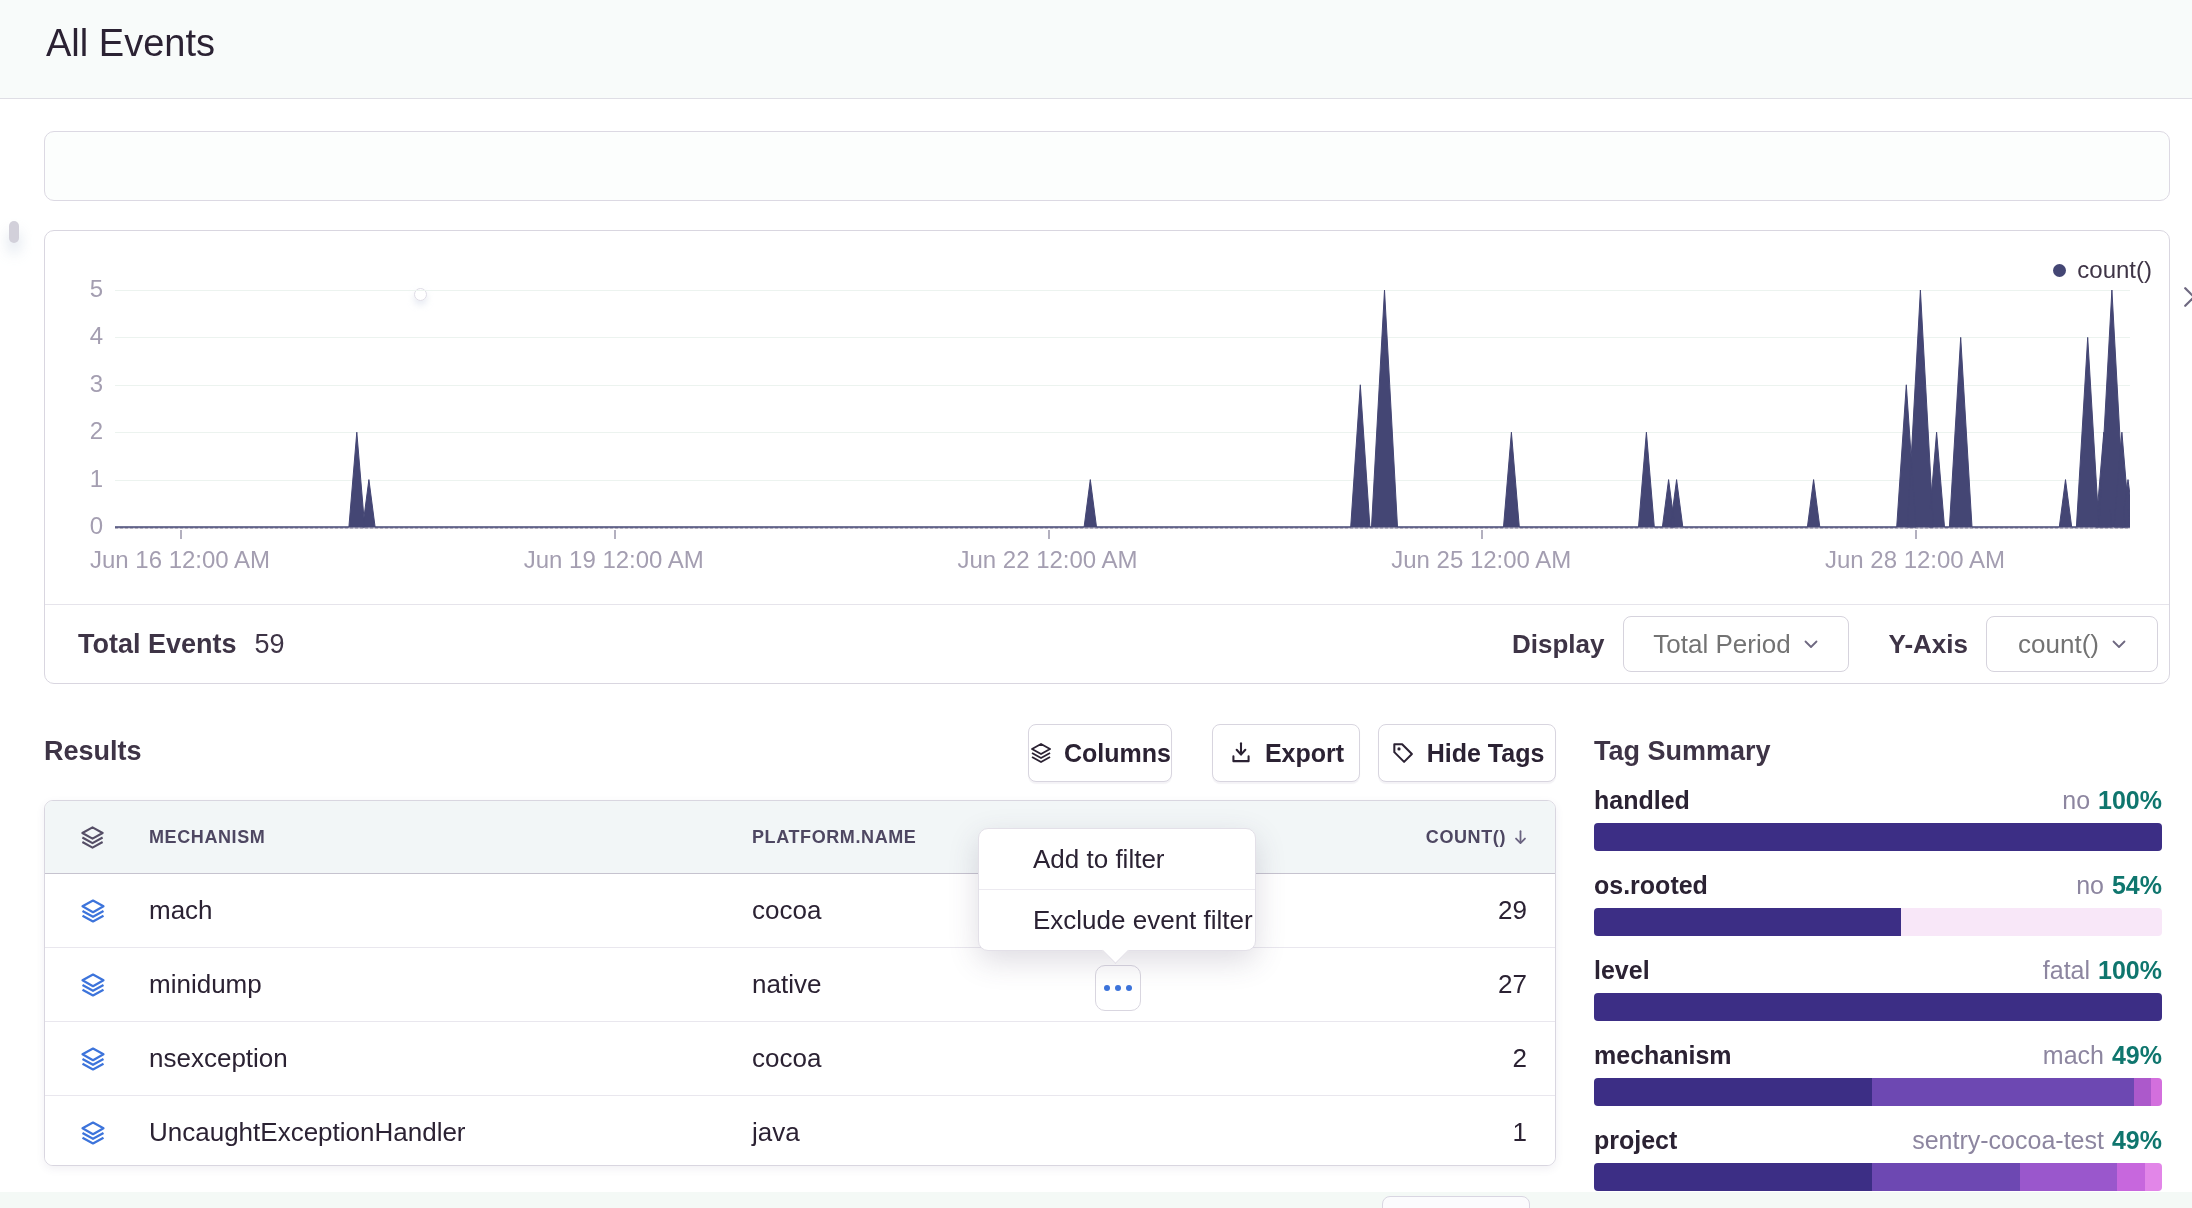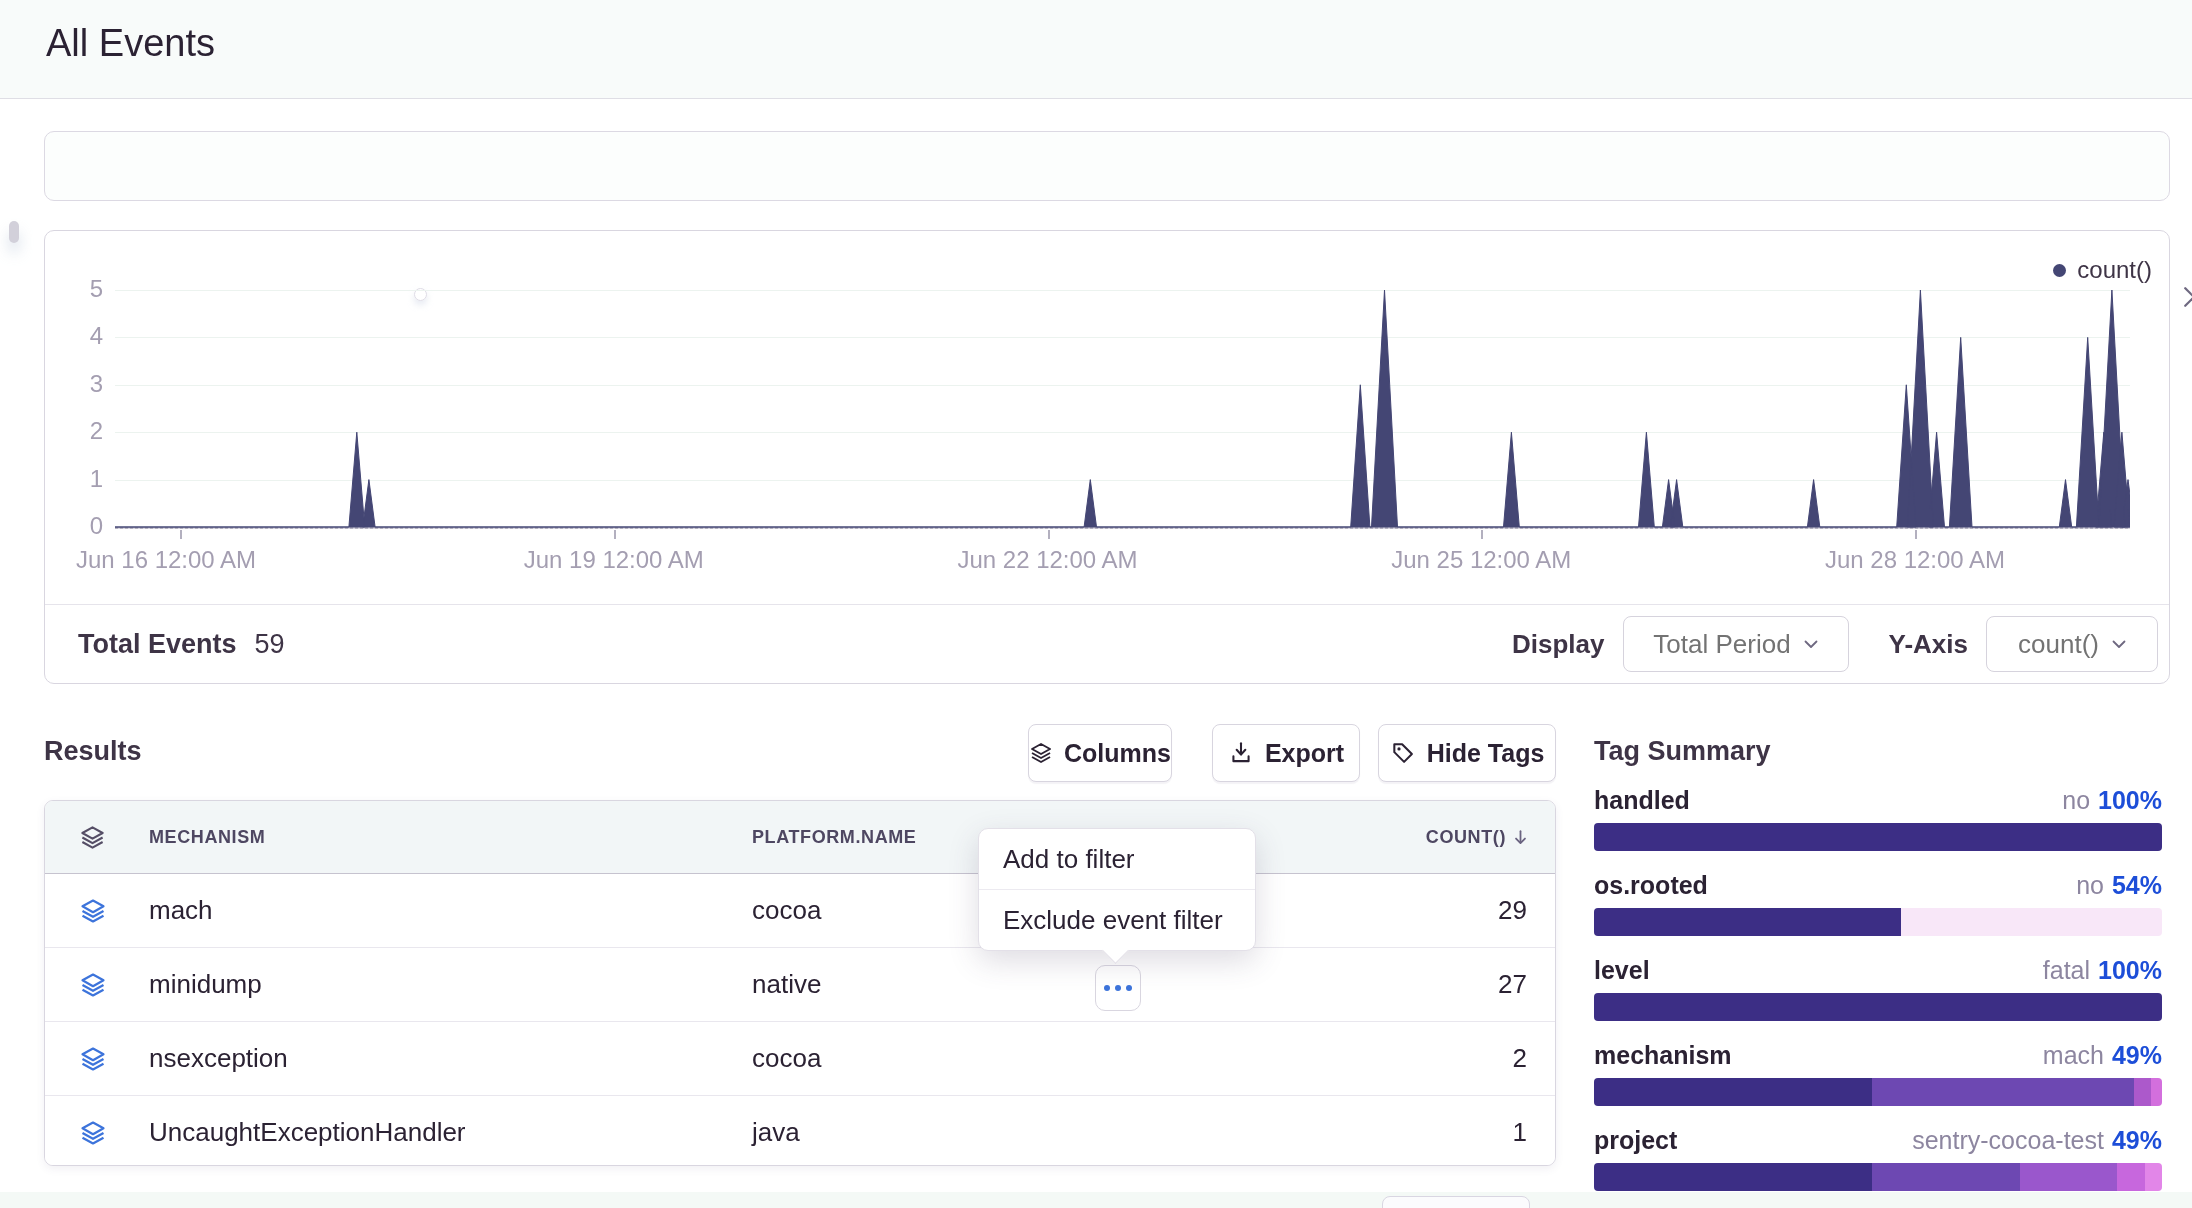--- a/index.html
+++ b/index.html
@@ -77,34 +77,34 @@
   .th-text{font-size:18px;font-weight:bold;letter-spacing:.6px;color:#4E4762;}
   .th-count{display:flex;align-items:center;justify-content:flex-end;gap:6px;flex:1;padding-right:26px;}
 
   
   .dots-btn{position:absolute;left:1095px;top:965px;width:44px;height:44px;border:1.5px solid #D9D6E0;
             border-radius:10px;background:#fff;display:flex;align-items:center;justify-content:center;gap:5px;
             cursor:pointer;z-index:6;}
   .dot{width:6px;height:6px;border-radius:50%;background:#3D74DB;}
   .ctx-menu{position:absolute;left:978px;top:828px;width:276px;background:#fff;border:1px solid #E3E0E8;
             border-radius:10px;z-index:10;box-shadow:0 10px 30px rgba(70,60,95,.18);}
-  .ctx-item{height:60px;display:flex;align-items:center;padding-left:24px;font-size:26px;color:#2B2233;cursor:pointer;}
+  .ctx-item{height:60px;display:flex;align-items:center;padding-left:54px;font-size:26px;color:#2B2233;cursor:pointer;}
   .ctx-sep{height:1px;background:#ECEAF0;}
   .ctx-caret{position:absolute;left:127px;bottom:-10px;width:18px;height:18px;background:#fff;
              border-right:1px solid #E3E0E8;border-bottom:1px solid #E3E0E8;transform:rotate(45deg);}
 
   
   .tag-summary{position:absolute;left:1594px;top:736px;width:568px;z-index:2;}
   .tag-title{font-size:27px;font-weight:bold;color:#3E3446;height:30px;}
   .tag-entry{margin-top:19px;}
   .tag-entry:first-of-type{margin-top:24px;}
   .tag-head{height:30px;display:flex;align-items:center;justify-content:space-between;}
   .tag-name{font-size:25px;font-weight:bold;color:#2B2233;}
   .tag-val{font-size:25px;color:#8D86A0;}
-  .tag-val b{color:#1d4ed8;margin-left:8px;}
+  .tag-val b{color:#0f766e;margin-left:8px;}
   .tag-bar{margin-top:8px;height:28px;border-radius:4px;overflow:hidden;display:flex;cursor:pointer;}
   .tag-seg{height:100%;display:block;}
 
   
   .bottom-band{position:absolute;left:0;top:1192px;width:2192px;height:16px;background:#F4F9F6;z-index:0;}
   .pagination-stub{position:absolute;left:1382px;top:1196px;width:146px;height:30px;background:#FBFBFD;
                    border:1px solid #D9D6E2;border-radius:8px;z-index:3;}
 
   svg.ic{display:block;}
 </style>
@@ -146,21 +146,21 @@
       <div class="gridline" style="top: 479.6px;"></div>
       <div class="y-tick-label" style="top: 417.2px;">2</div>
       <div class="gridline" style="top: 432.2px;"></div>
       <div class="y-tick-label" style="top: 369.8px;">3</div>
       <div class="gridline" style="top: 384.8px;"></div>
       <div class="y-tick-label" style="top: 322.4px;">4</div>
       <div class="gridline" style="top: 337.4px;"></div>
       <div class="y-tick-label" style="top: 275px;">5</div>
       <div class="gridline" style="top: 290px;"></div>
       <div class="x-tick-mark" style="left: 180px;"></div>
-      <div class="x-tick-label" style="left: 36px;">Jun 16 12:00 AM</div>
+      <div class="x-tick-label" style="left: 50px;">Jun 16 12:00 AM</div>
       <div class="x-tick-mark" style="left: 613.75px;"></div>
       <div class="x-tick-label" style="left: 483.75px;">Jun 19 12:00 AM</div>
       <div class="x-tick-mark" style="left: 1047.5px;"></div>
       <div class="x-tick-label" style="left: 917.5px;">Jun 22 12:00 AM</div>
       <div class="x-tick-mark" style="left: 1481.25px;"></div>
       <div class="x-tick-label" style="left: 1351.25px;">Jun 25 12:00 AM</div>
       <div class="x-tick-mark" style="left: 1915px;"></div>
       <div class="x-tick-label" style="left: 1785px;">Jun 28 12:00 AM</div>
     </div>
   <svg id="spike-svg" width="2015" height="238" viewBox="0 0 2015 238" preserveAspectRatio="none">

